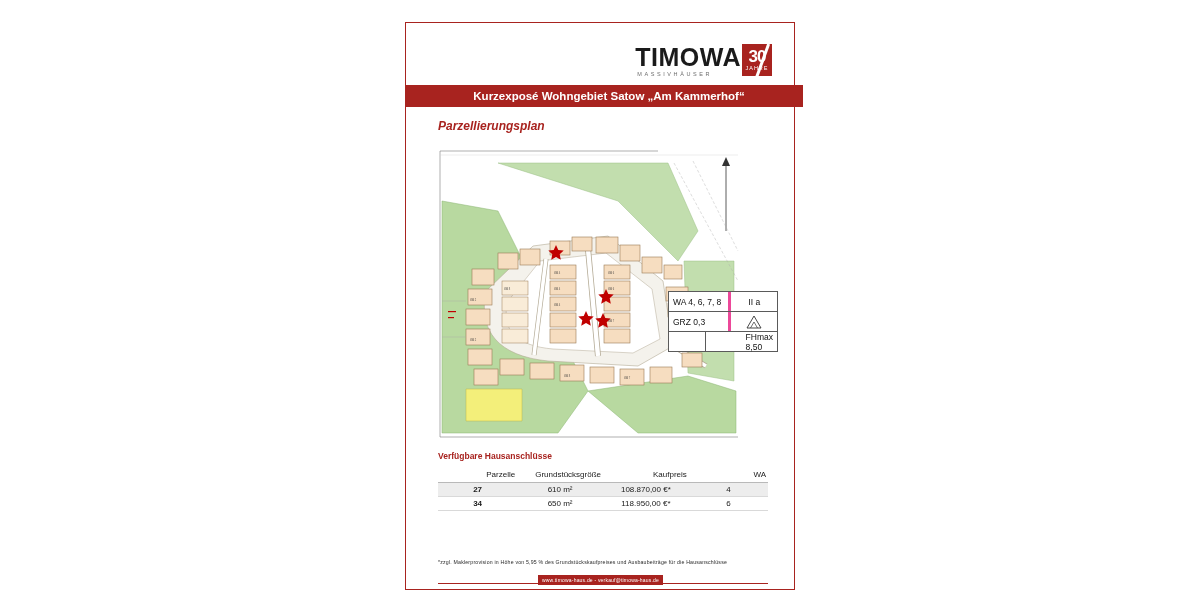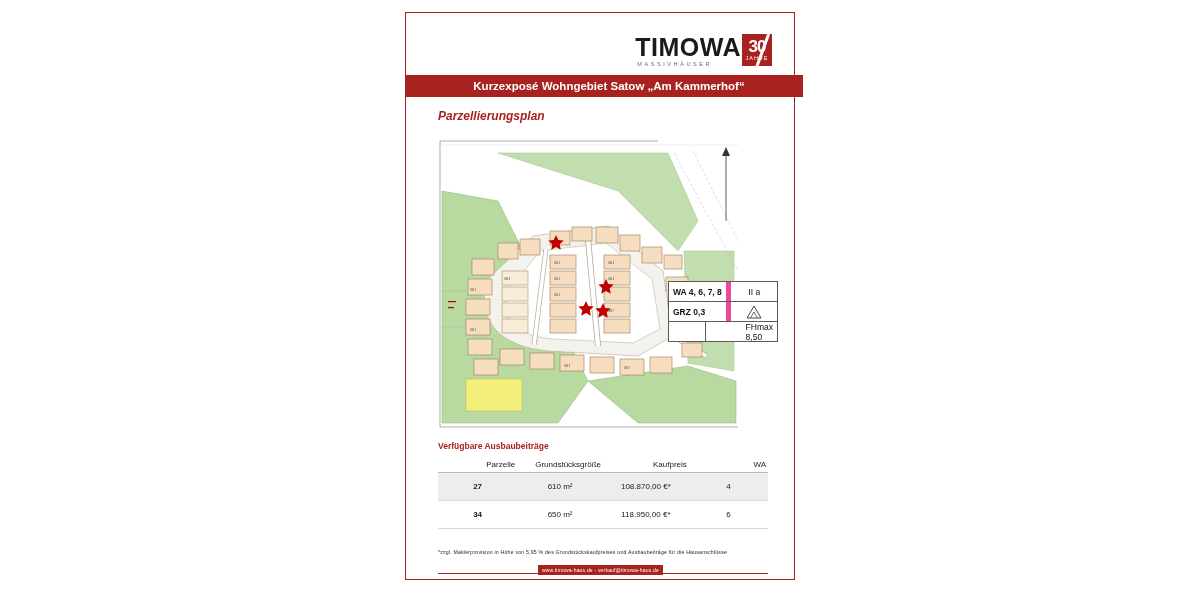--- a/index.html
+++ b/index.html
@@ -14,21 +14,21 @@
   #page {
     position: relative;
     width: 1200px;
     height: 600px;
     background: #ffffff;
   }
   
   .sheet {
     position: absolute;
     left: 405px;
-    top: 12px;
+    top: 22px;
     width: 390px;
     height: 568px;
     background: #ffffff;
     border: 1px solid #a8231f;
     box-sizing: border-box;
   }
   
   .logo-area {
     position: absolute;
     left: 0; top: 0;
@@ -145,21 +145,21 @@
     border-bottom: 1px solid #5a5a5a;
     height: 19px;
   }
   .legend-row:last-child { border-bottom: none; gap: 36px; }
   .legend-cell {
     display: flex;
     align-items: center;
     padding: 0 4px;
     box-sizing: border-box;
   }
-  .legend-cell.left { width: 63px; border-right: 5px solid #ec4899; font-weight: bold; }
+  .legend-cell.left { width: 63px; border-right: 3px solid #ec4899; font-weight: normal; }
   .legend-cell.right { width: 46px; justify-content: center; }
   .legend-cell.blank { width: 63px; border-right: 1px solid #5a5a5a; }
   .tri-wrap {
     position: relative;
     width: 16px; height: 14px;
     display: flex; align-items: center; justify-content: center;
   }
   .tri-wrap svg { position: absolute; left: 0; top: 0; }
   
   .avail-title {
@@ -179,21 +179,21 @@
     font-size: 8px;
     color: #1a1a1a;
   }
   table.plots th {
     font-weight: normal;
     padding: 3px 2px;
     text-align: right;
     border-bottom: 1px solid #b9b9b9;
   }
   table.plots td {
-    padding: 9px 2px;
+    padding: 2px 2px;
     text-align: center;
     border-bottom: 1px solid #d9d9d9;
   }
   table.plots tbody tr:nth-child(odd) { background: #ededed; }
   table.plots tbody tr:nth-child(even) { background: #ffffff; }
   table.plots td.parzelle { font-weight: bold; }
   table.plots col.c1 { width: 24%; }
   table.plots col.c2 { width: 26%; }
   table.plots col.c3 { width: 26%; }
   table.plots col.c4 { width: 24%; }
@@ -405,21 +405,21 @@
             </svg>
           </span>
         </div>
       </div>
       <div class="legend-row">
         <div class="legend-cell blank"></div>
         <div class="legend-cell right">FHmax 8,50</div>
       </div>
     </div>
 
-    <div class="avail-title">Verfügbare Ausbaubeiträge</div>
+    <div class="avail-title">Verfügbare Hausanschlüsse</div>
 
     <table class="plots">
       <colgroup>
           <col class="c1">
           <col class="c2">
           <col class="c3">
           <col class="c4">
         </colgroup>
       <thead>
         <tr>

